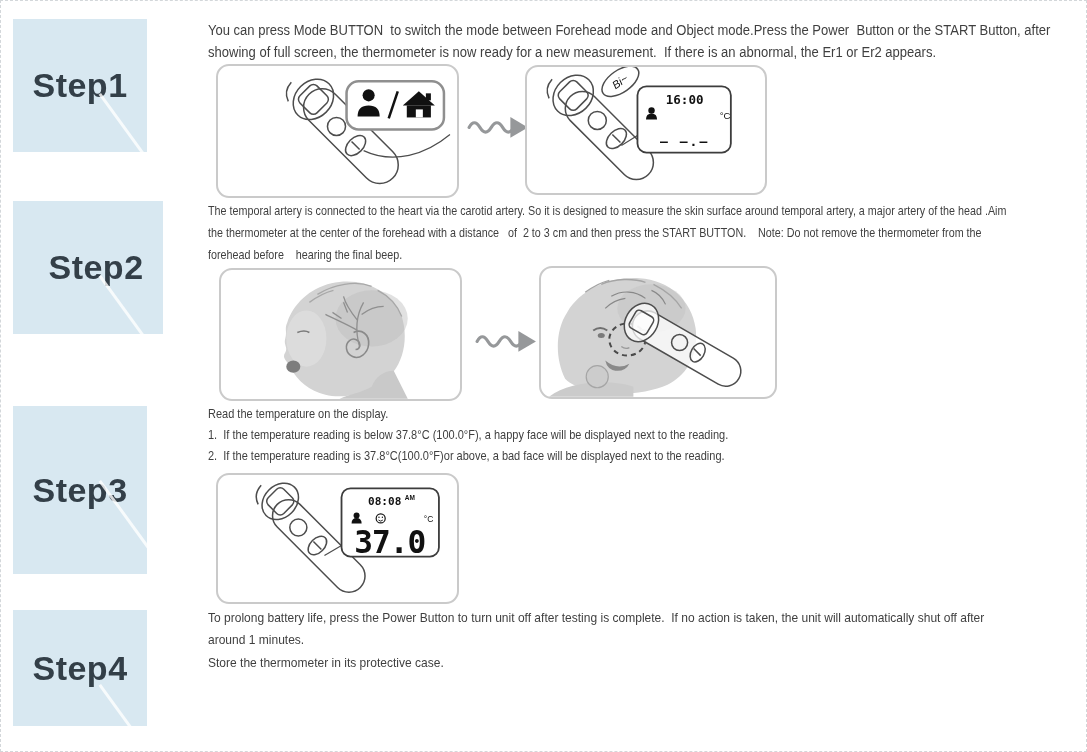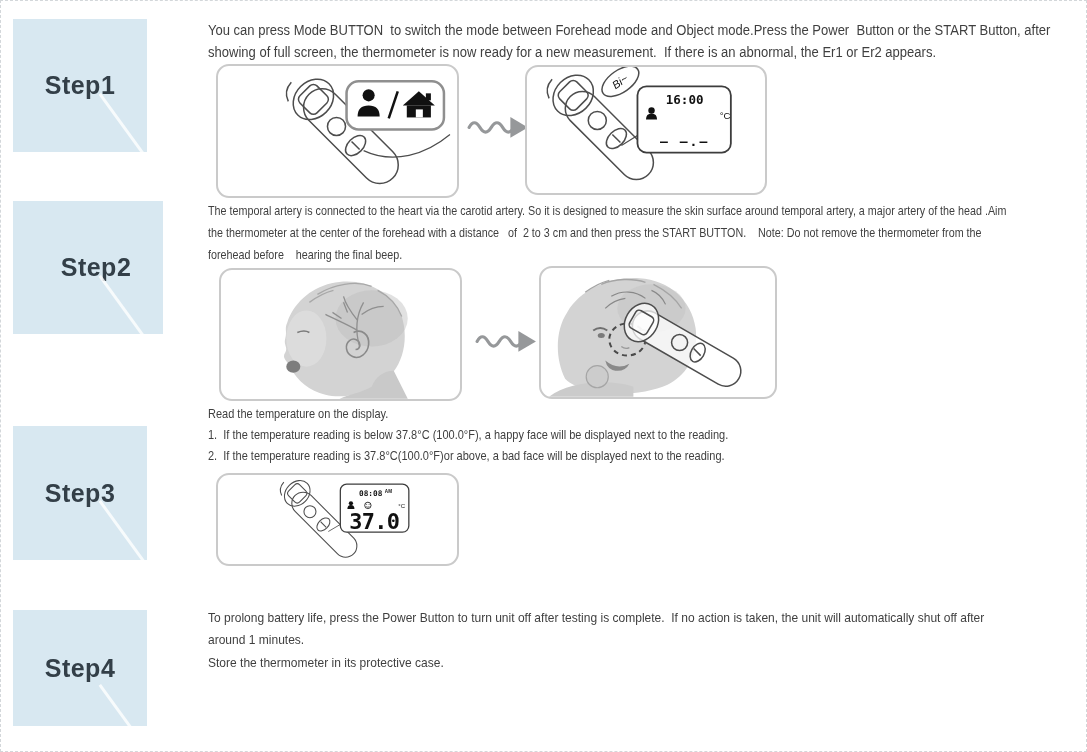--- a/index.html
+++ b/index.html
@@ -18,21 +18,21 @@
     background:#d8e8f1;
     display:flex;align-items:center;justify-content:center;
     overflow:hidden;
   }
   .stepbox .shine{
     position:absolute;left:88px;top:74px;width:85px;height:3px;
     background:rgba(255,255,255,0.8);
     transform:rotate(54deg);transform-origin:0 0;
   }
   .stepbox .lbl{
-    font-size:25px;font-weight:600;color:#333f48;letter-spacing:.5px;
+    font-size:34px;font-weight:600;color:#333f48;letter-spacing:.5px;
   }
   
   .tline{
     position:absolute;left:207px;color:#3f3f3f;white-space:pre;
     transform-origin:0 0;line-height:1;
   }
   .t1{font-size:14px;transform:scaleX(0.93);}
   .t2{font-size:12.8px;transform:scaleX(0.84);}
   .t3{font-size:12.8px;transform:scaleX(0.86);}
   .t4{font-size:13.5px;transform:scaleX(0.89);}
@@ -52,21 +52,21 @@
 <div class="page">
 
   <div class="stepbox" style="top:18px;">
     <span class="shine"></span>
     <span class="lbl">Step1</span>
   </div>
   <div class="stepbox" style="top:200px;padding-left:16px;">
     <span class="shine"></span>
     <span class="lbl">Step2</span>
   </div>
-  <div class="stepbox" style="top:405px;height:134px;margin-top:20px;">
+  <div class="stepbox" style="top:405px;height:168px;">
     <span class="shine"></span>
     <span class="lbl">Step3</span>
   </div>
   <div class="stepbox" style="top:609px;height:116px;">
     <span class="shine"></span>
     <span class="lbl">Step4</span>
   </div>
 
   <div class="tline t1" style="top:22px;">You can press Mode BUTTON  to switch the mode between Forehead mode and Object mode.Press the Power  Button or the START Button, after</div>
   <div class="tline t1" style="top:44px;">showing of full screen, the thermometer is now ready for a new measurement.  If there is an abnormal, the Er1 or Er2 appears.</div>
@@ -199,21 +199,21 @@
         <ellipse cx="156" cy="84" rx="10" ry="6.5" transform="rotate(-60 156 84)" fill="none"></ellipse>
         <path d="M152,80 l7,7" fill="none"></path>
       </g>
     </svg>
   </div>
 
   <div class="tline t3" style="top:407px;">Read the temperature on the display.</div>
   <div class="tline t3" style="top:428px;">1.  If the temperature reading is below 37.8°C (100.0°F), a happy face will be displayed next to the reading.</div>
   <div class="tline t3" style="top:449px;">2.  If the temperature reading is 37.8°C(100.0°F)or above, a bad face will be displayed next to the reading.</div>
 
-  <div class="frame" style="left:215px;top:472px;width:243px;height:93px;">
+  <div class="frame" style="left:215px;top:472px;width:243px;height:131px;">
     <svg viewBox="0 0 238 126">
       <g fill="none" stroke="#4d4d4d" stroke-width="1.5">
         <rect x="84" y="12" width="32" height="117" rx="16" transform="rotate(-45 100 70)"></rect>
         <ellipse cx="62" cy="26" rx="20" ry="16" transform="rotate(-45 62 26)"></ellipse>
         <rect x="51" y="15" width="22" height="22" rx="5" transform="rotate(-45 62 26)"></rect>
         <path d="M43,10 q-8,9 -3,19"></path>
         <circle cx="80" cy="52" r="8.5"></circle>
         <ellipse cx="99" cy="70" rx="11" ry="7" transform="rotate(-45 99 70)"></ellipse>
         <path d="M95,66 l8,8"></path>
         <line x1="123" y1="70" x2="106" y2="80" stroke-width="1.2"></line>

